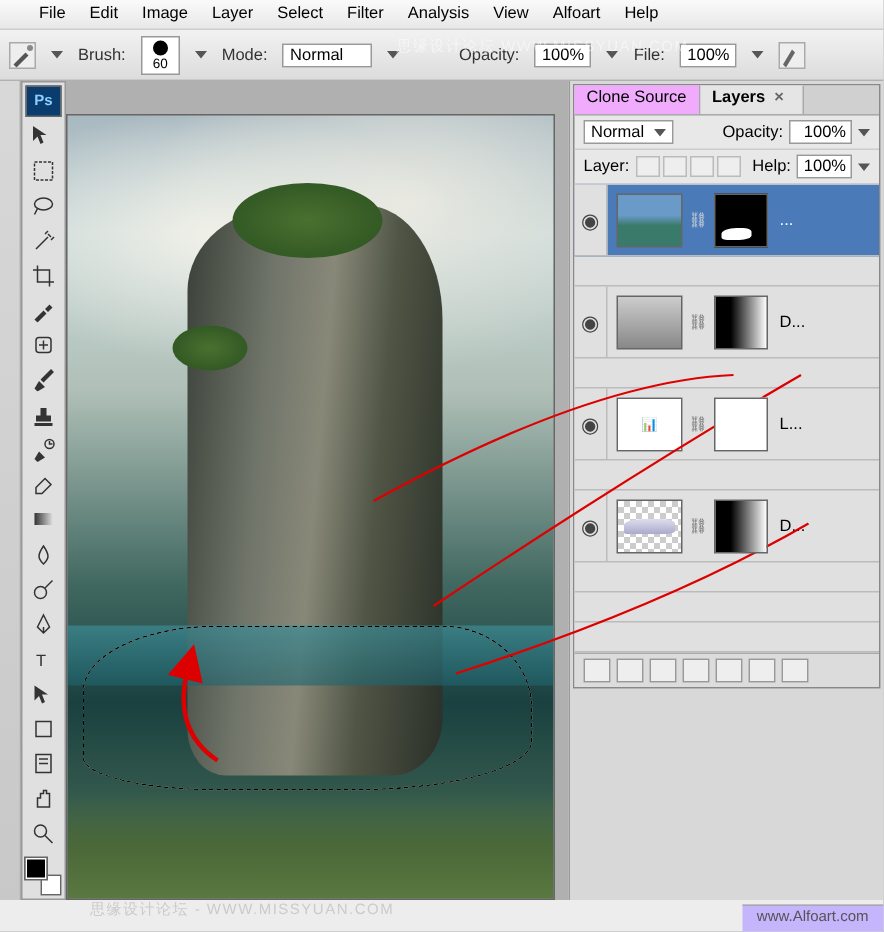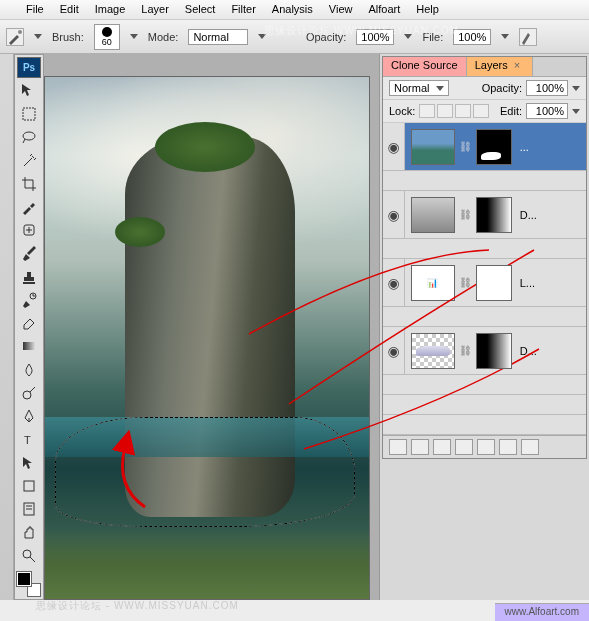--- a/index.html
+++ b/index.html
@@ -45,22 +45,22 @@
 .canvas .clouds { position: absolute; top: 0; left: 0; right: 0; height: 200px; background: radial-gradient(ellipse at 30% 40%, #f0f0e8 0%, transparent 50%), radial-gradient(ellipse at 70% 30%, #e8e8e0 0%, transparent 55%); }
 .canvas .water { position: absolute; top: 340px; left: 0; right: 0; height: 40px; background: linear-gradient(rgba(60,140,150,0.7), rgba(30,100,110,0.6)); }
 .canvas .coral { position: absolute; bottom: 0; left: 0; right: 0; height: 70px; background: linear-gradient(transparent, #4a6838, #5a7840); }
 .canvas .selection { position: absolute; top: 340px; left: 10px; width: 300px; height: 110px; border: 1.5px dashed #fff; outline: 1.5px dashed #000; outline-offset: -1.5px; border-radius: 30% 20% 40% 30% / 40% 50% 30% 20%; }
 .arrow { position: absolute; top: 360px; left: 60px; }
 .arrow svg { overflow: visible; }
 
 .panel-area { width: 210px; background: #d8d8d8; border-left: 1px solid #999; padding: 2px; }
 .panel { border: 1px solid #888; background: #e8e8e8; }
 .tabs { display: flex; background: #d0d0d0; height: 20px; border-bottom: 1px solid #aaa; }
-.tabs .tab { padding: 2px 8px; border-right: 1px solid #aaa; background: #fca5a5; }
-.tabs .tab.active { background: #fdba74; font-weight: normal; }
+.tabs .tab { padding: 2px 8px; border-right: 1px solid #aaa; background: #f0abfc; }
+.tabs .tab.active { background: #e5e5e5; font-weight: bold; }
 .tabs .x { margin-left: 2px; padding: 2px 4px; color: #666; }
 
 .panel-row { display: flex; align-items: center; padding: 3px 6px; gap: 4px; border-bottom: 1px solid #ccc; }
 .panel-row .dd { background: #fff; border: 1px solid #999; padding: 1px 4px; min-width: 60px; display: inline-flex; justify-content: space-between; align-items: center; }
 .panel-row .pct { background: #fff; border: 1px solid #999; padding: 1px 3px; width: 42px; text-align: right; }
 .lock-icons { display: flex; gap: 2px; }
 .lock-icons .li { width: 16px; height: 14px; border: 1px solid #bbb; background: #eee; }
 
 .layers-list { background: #e0e0e0; max-height: 390px; overflow: hidden; }
 .layer-row { display: flex; align-items: center; height: 48px; border-bottom: 1px solid #bbb; }
@@ -86,21 +86,21 @@
 
 .red-line { position: absolute; stroke: #d00; stroke-width: 1.5; fill: none; pointer-events: none; }
 
 .panel-bottom { display: flex; gap: 4px; padding: 3px 6px; border-top: 1px solid #aaa; background: #dcdcdc; }
 .panel-bottom .pb { width: 18px; height: 16px; border: 1px solid #999; background: #eee; }
 
 .statusbar { position: absolute; bottom: 0; right: 0; height: 18px; background: #c4b5fd; border-top: 1px solid #aaa; padding: 2px 10px; font-size: 10px; color: #555; }
 
 .wm { position: absolute; color: rgba(255,255,255,0.5); font-size: 10px; letter-spacing: 1px; }
 .wm1 { top: 24px; right: 130px; }
-.wm2 { bottom: 8px; left: 36px; color: rgba(180,180,180,0.6); }
+.wm2 { bottom: 8px; left: 60px; color: rgba(180,180,180,0.6); }
 </style>
 </head>
 <body>
 
 <div class="menubar">
   <span>File</span>
   <span>Edit</span>
   <span>Image</span>
   <span>Layer</span>
   <span>Select</span>
@@ -305,29 +305,29 @@
         <div class="dd">
             <span>Normal</span>
             <span class="tri"></span>
           </div>
         <span style="flex:1"></span>
         <span>Opacity:</span>
         <span class="pct">100%</span>
         <span class="tri"></span>
       </div>
       <div class="panel-row">
-        <span>Lock:</span>
+        <span>Layer:</span>
         <div class="lock-icons">
           <div class="li"></div>
           <div class="li"></div>
           <div class="li"></div>
           <div class="li"></div>
         </div>
         <span style="flex:1"></span>
-        <span>Edit:</span>
+        <span>Help:</span>
         <span class="pct">100%</span>
         <span class="tri"></span>
       </div>
 
       <div class="layers-list">
         <div class="layer-row selected">
           <div class="eye">◉</div>
           <div class="thumbs">
             <div class="thumb sky"></div>
             <span class="link">⛓</span>

